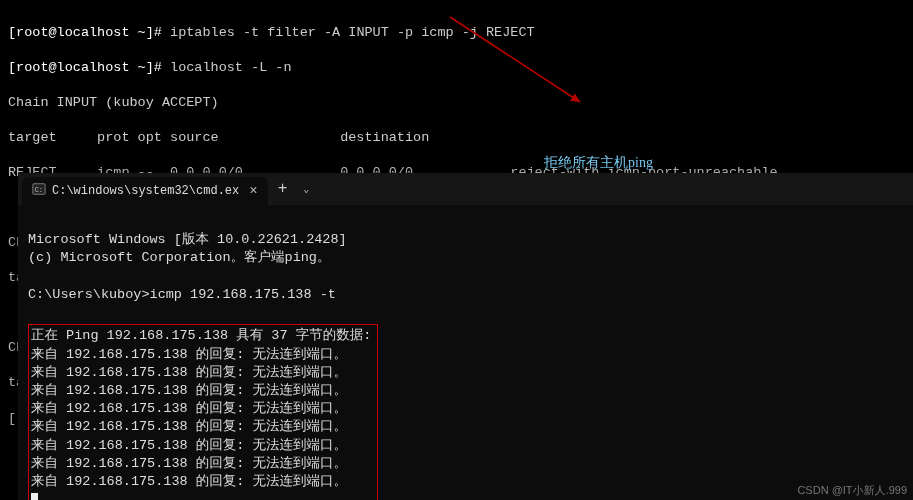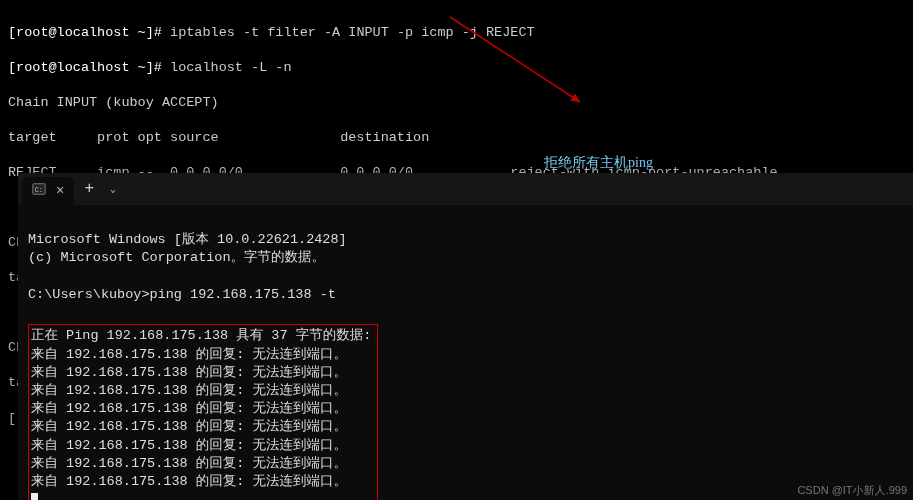--- a/index.html
+++ b/index.html
@@ -135,30 +135,31 @@
 
 <div class="fg-window">
   <div class="titlebar">
     <div class="tab">
       <span class="tab-icon">
         <svg viewBox="0 0 16 16">
             <rect x="1" y="2" width="14" height="12" rx="1" fill="#222" stroke="#888" stroke-width="1"></rect>
             <text x="3" y="11" font-size="8" fill="#ccc">C:</text>
           </svg>
       </span>
+      <span>C:\windows\system32\cmd.ex</span>
       <span class="close-icon">×</span>
     </div>
     <span class="newtab">+</span>
     <span class="drop">⌄</span>
   </div>
   <div class="term-body">
 <span>Microsoft Windows [版本 10.0.22621.2428]</span>
-<span>(c) Microsoft Corporation。字节的数据。</span>
+<span>(c) Microsoft Corporation。客户端ping。</span>
 
-<span><span>C:\Users\kuboy&gt;</span><span>ping 192.168.175.138 -t</span></span>
+<span><span>C:\Users\kuboy&gt;</span><span>icmp 192.168.175.138 -t</span></span>
 
 <div class="red-box"><span>正在 Ping 192.168.175.138 具有 37 字节的数据:</span>
 <span>来自 192.168.175.138 的回复: 无法连到端口。</span>
 <span>来自 192.168.175.138 的回复: 无法连到端口。</span>
 <span>来自 192.168.175.138 的回复: 无法连到端口。</span>
 <span>来自 192.168.175.138 的回复: 无法连到端口。</span>
 <span>来自 192.168.175.138 的回复: 无法连到端口。</span>
 <span>来自 192.168.175.138 的回复: 无法连到端口。</span>
 <span>来自 192.168.175.138 的回复: 无法连到端口。</span>
 <span>来自 192.168.175.138 的回复: 无法连到端口。</span>

